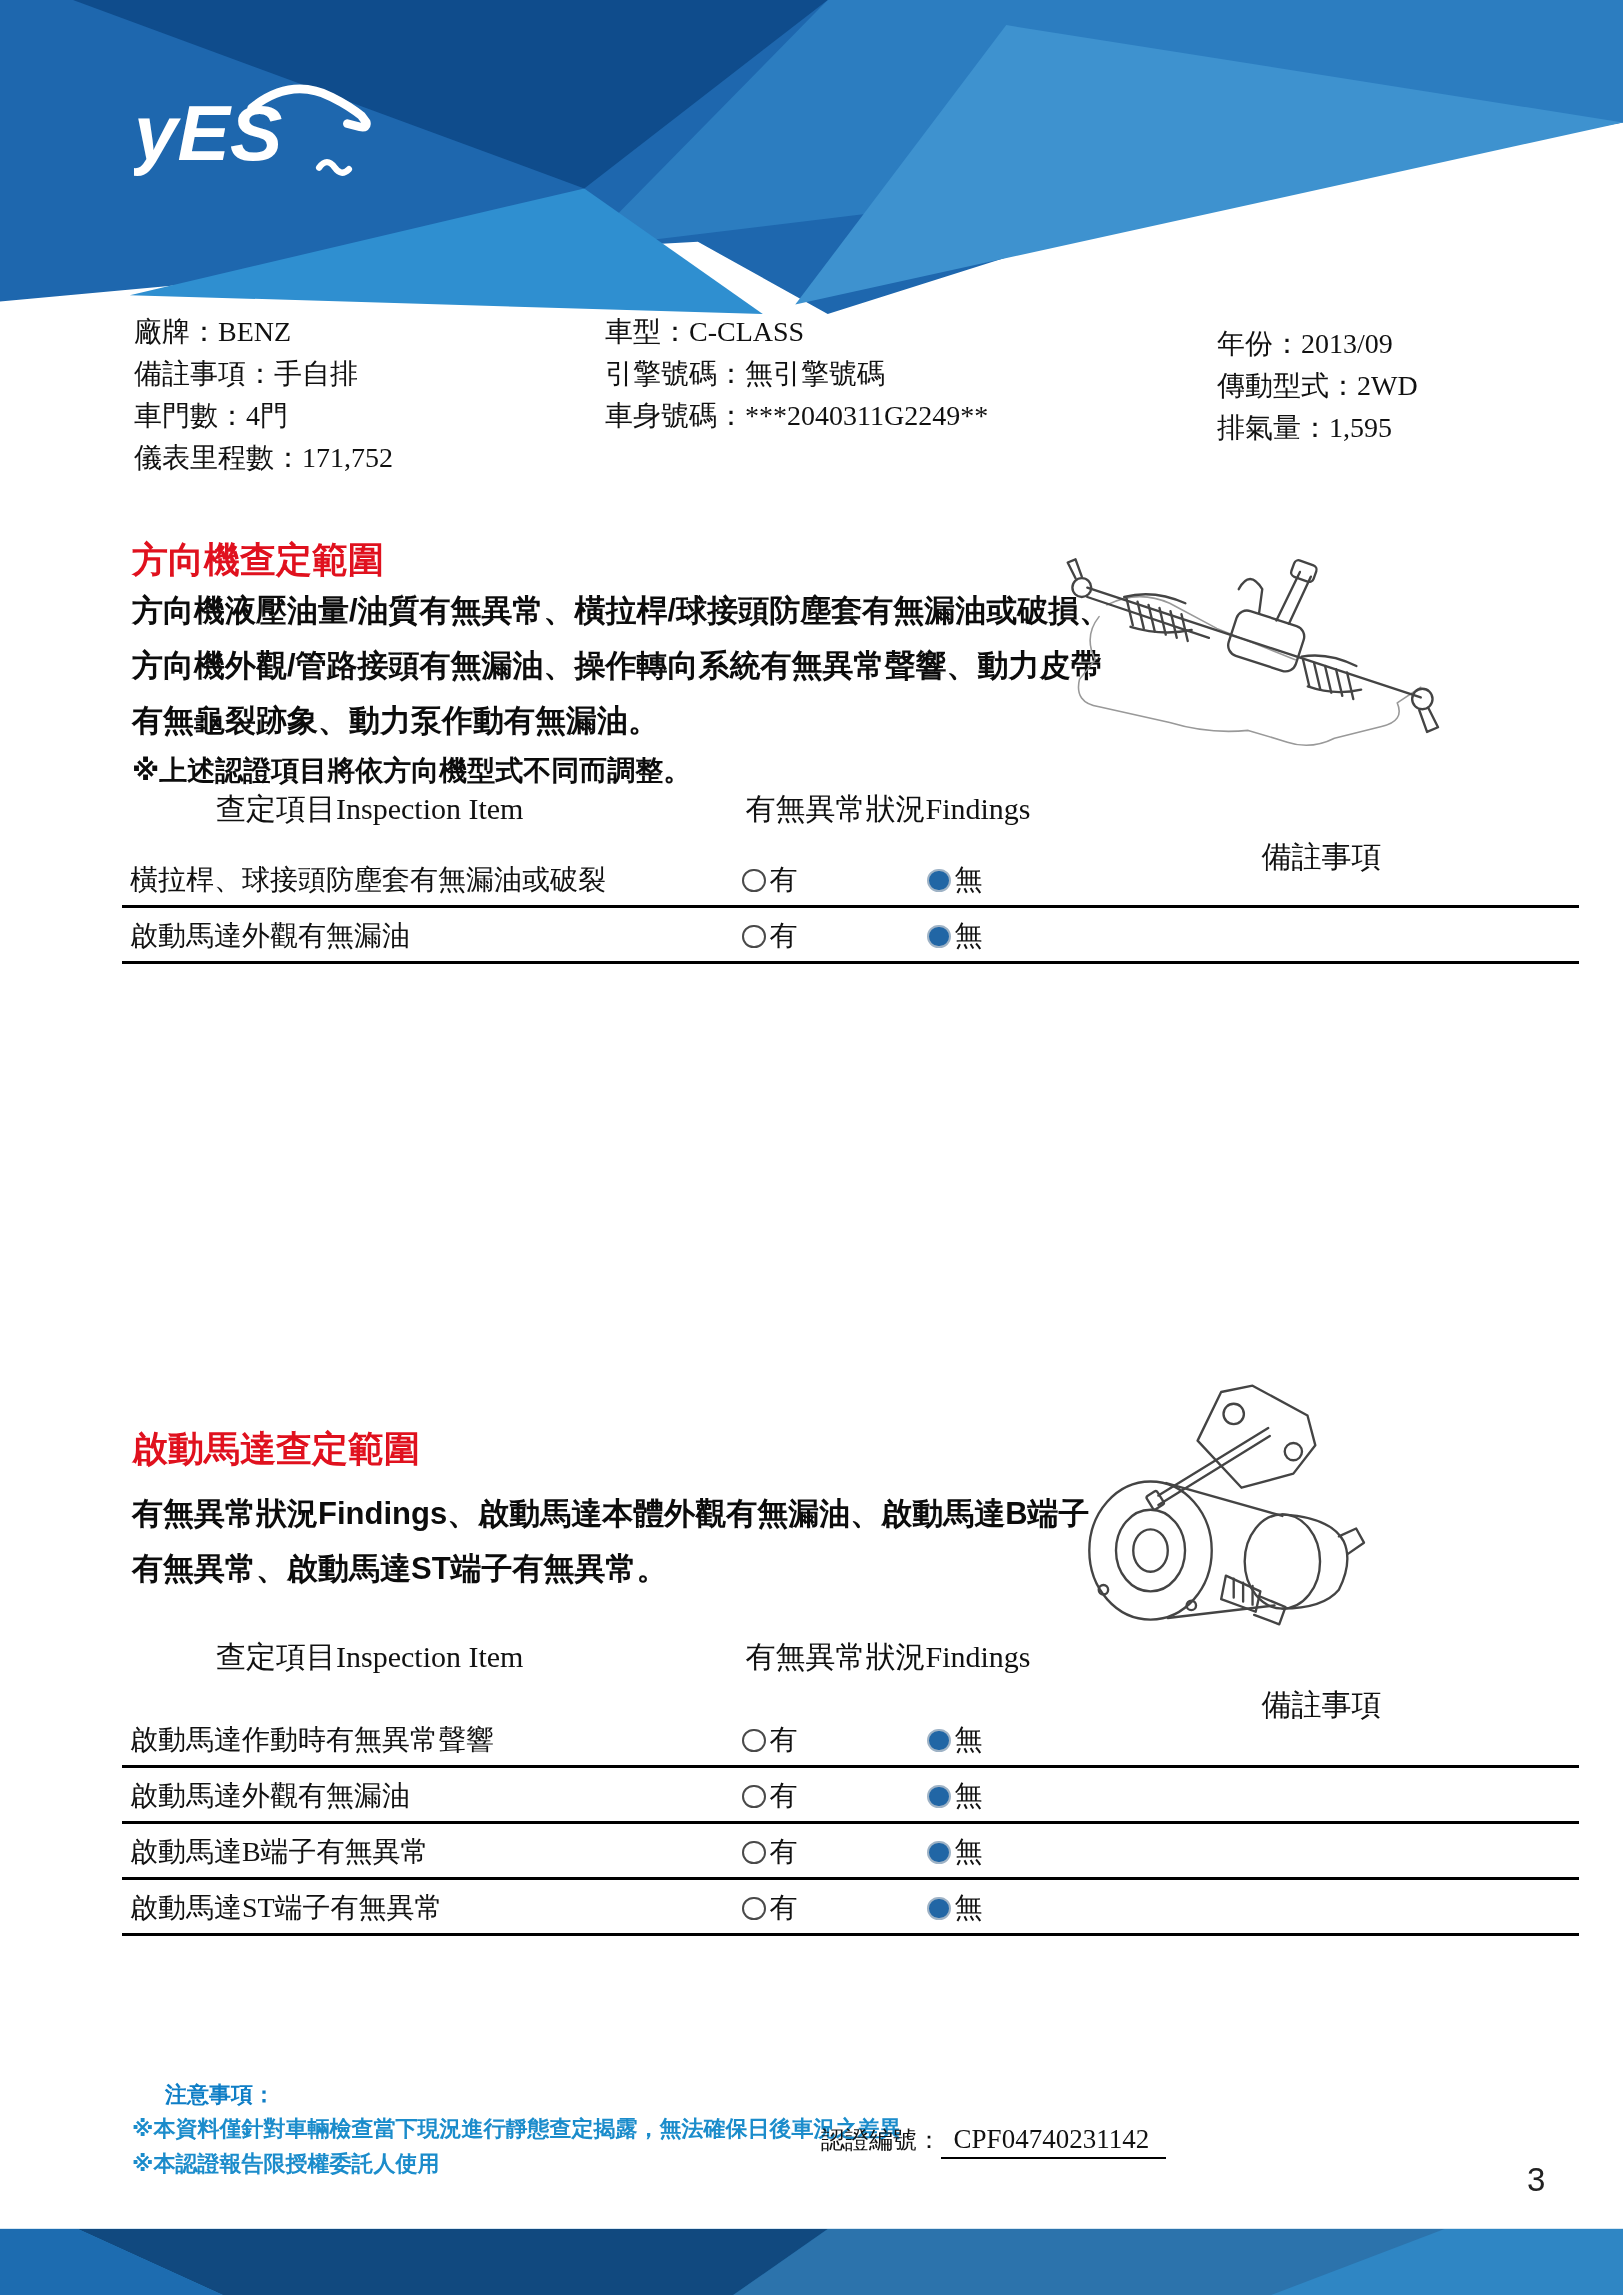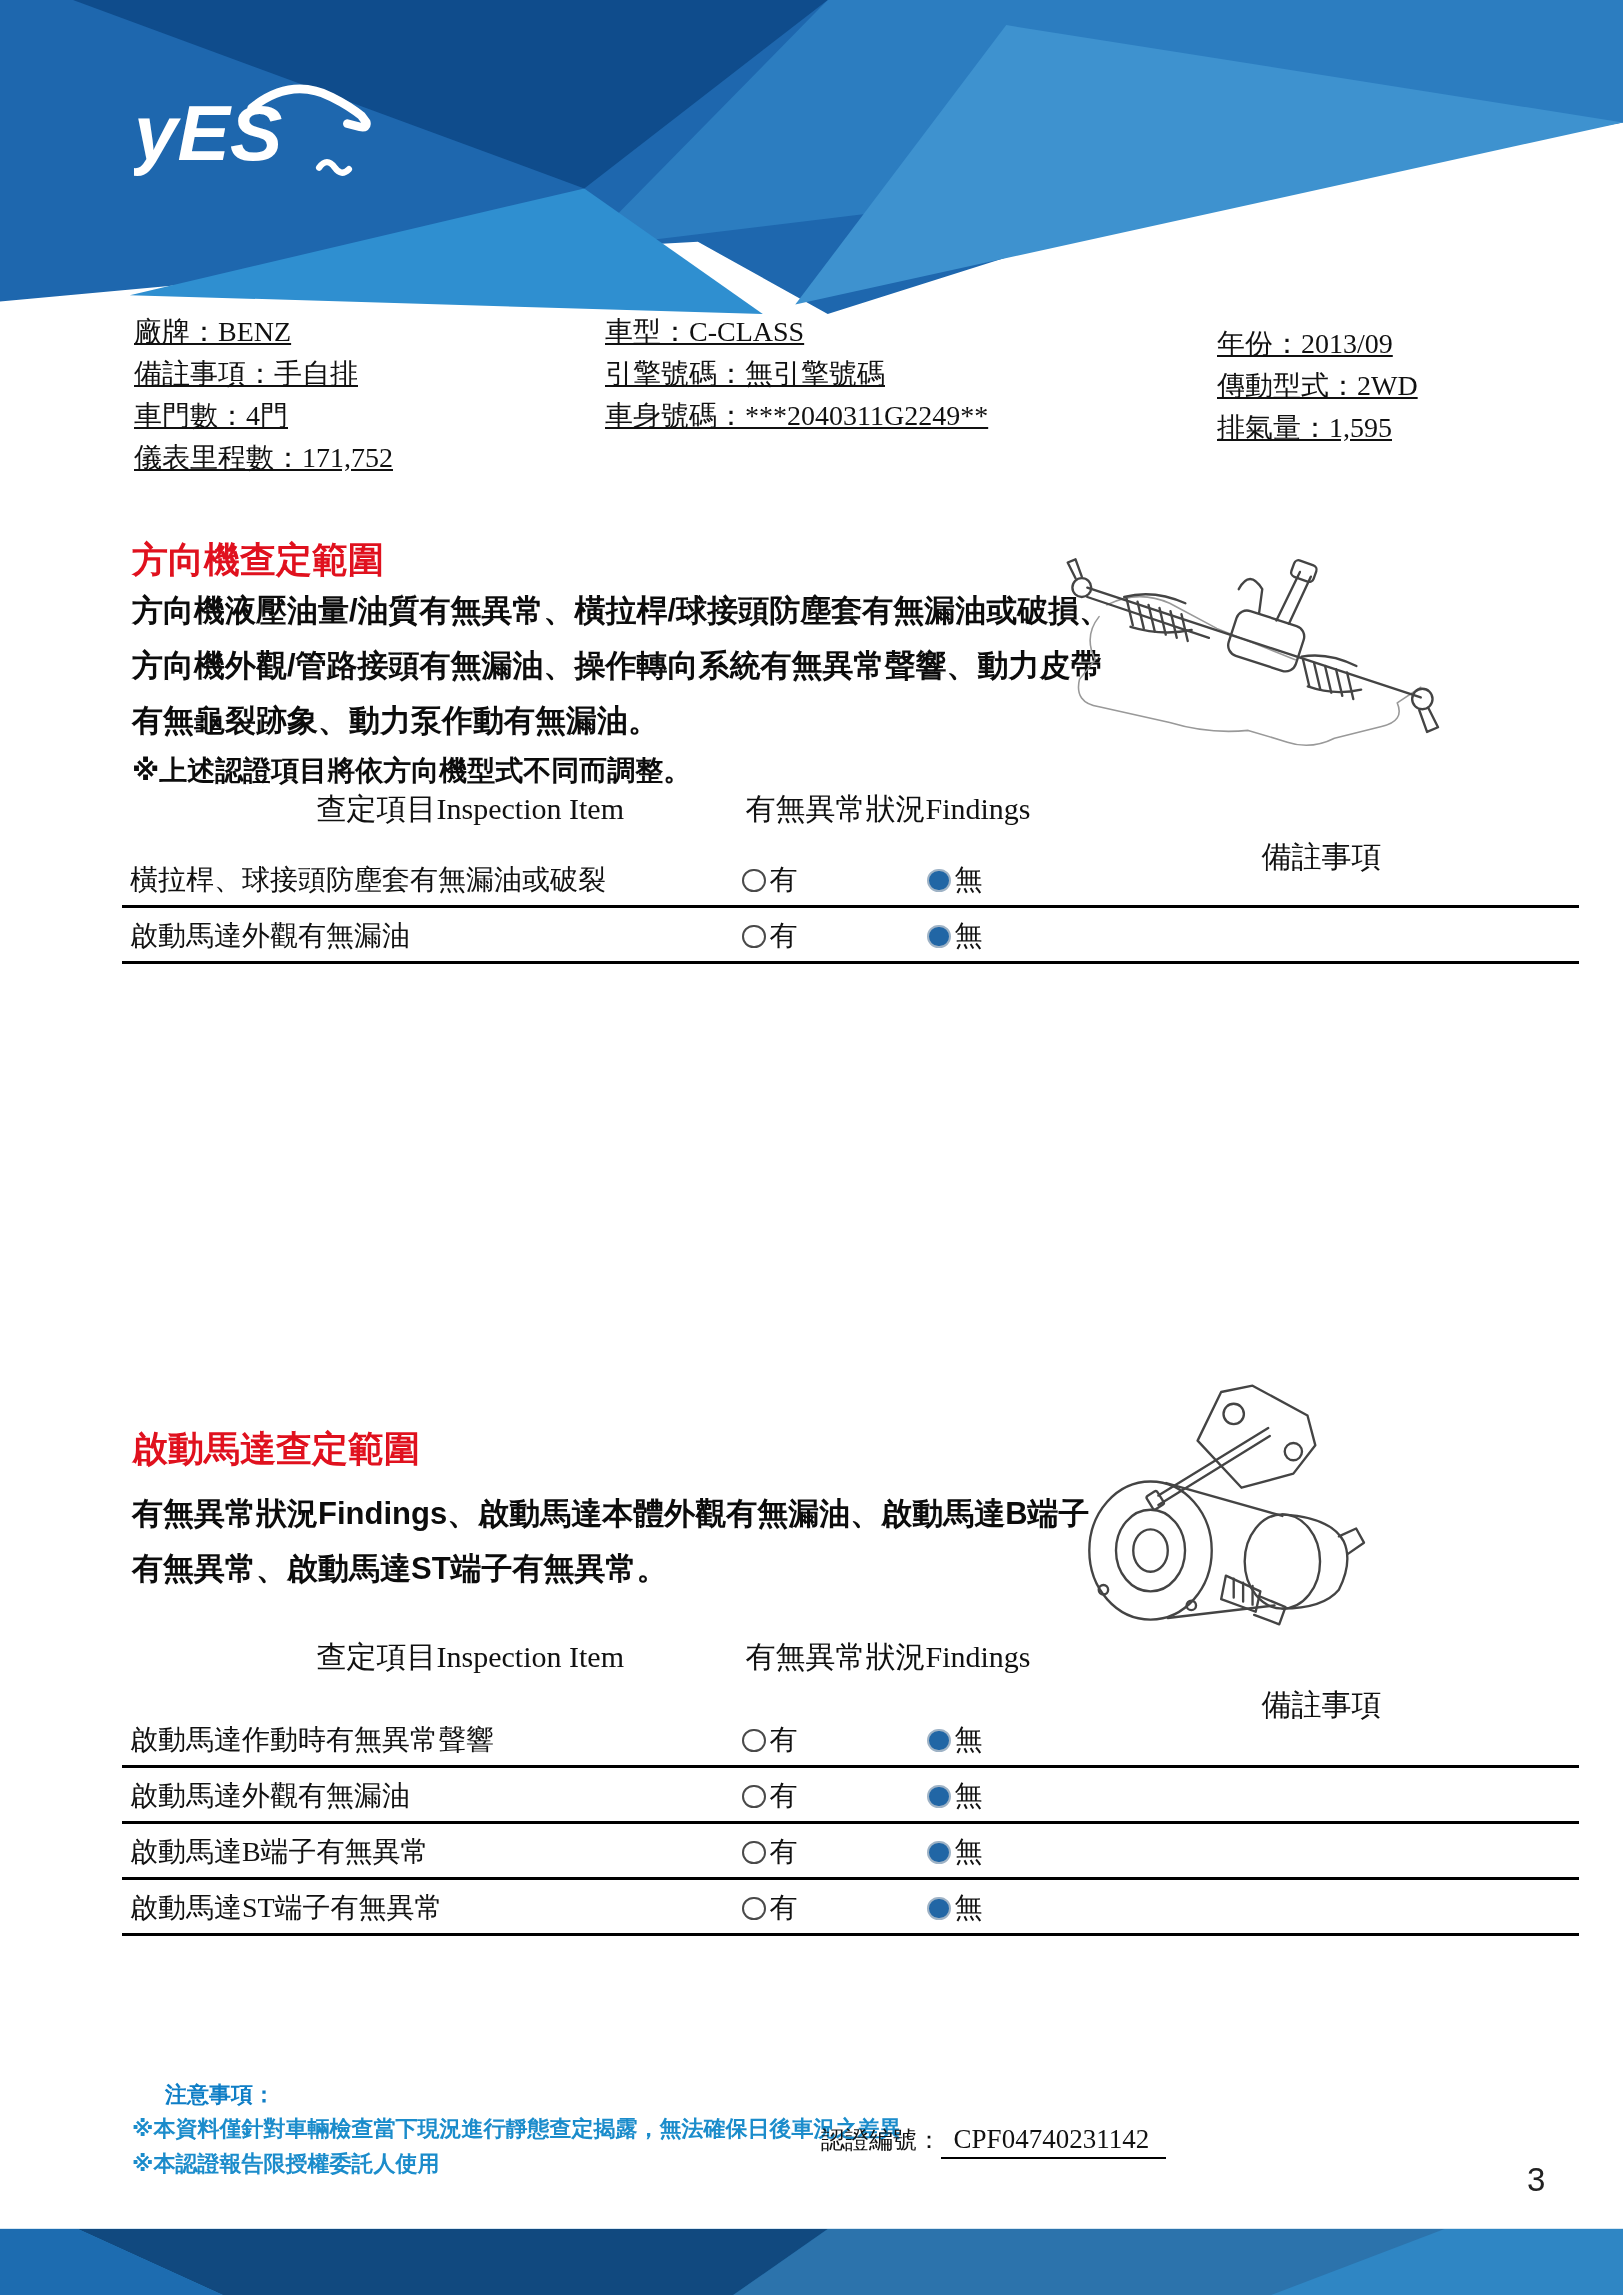--- a/index.html
+++ b/index.html
@@ -12,37 +12,37 @@
   .hdr-base{background:#1e67ae;clip-path:polygon(0 0,100% 0,100% 39%,73% 64%,51% 100%,43% 77%,36% 79%,0 96%);}
   .hdr-midright{background:#2c7dc0;clip-path:polygon(51% 0,100% 0,100% 39%,36% 79%);}
   .hdr-light1{background:#3e92cf;clip-path:polygon(62% 8%,100% 39%,49% 97%);}
   .hdr-light2{background:#2f8fd0;clip-path:polygon(36% 60%,47% 100%,8% 94%);}
   .hdr-dark{background:#0f4c8c;clip-path:polygon(4.5% 0,51% 0,36% 60%);}
   .logo-svg{position:absolute;left:134px;top:75px;width:251px;height:106px;}
   .hdr-title{position:absolute;left:393px;top:96px;font-family:"Liberation Sans","DejaVu Sans",sans-serif;
              font-weight:bold;font-size:50px;color:#ffffff;letter-spacing:4.7px;white-space:nowrap;}
 
   
-  .vinfo{position:absolute;top:311px;font-size:28px;line-height:42px;white-space:nowrap;text-decoration:underline;}
+  .vinfo{position:absolute;top:311px;font-size:28px;line-height:42px;white-space:nowrap;}
   .vinfo div{height:42px;}
   .vc1{left:134px;} .vc2{left:605px;} .vc3{left:1217px;margin-top:12px;}
 
   
   .sec-title{position:absolute;left:132px;font-family:"Liberation Sans","DejaVu Sans",sans-serif;
              font-weight:bold;font-size:36px;color:#e0111e;white-space:nowrap;}
   .sec-desc{position:absolute;left:132px;width:1021px;font-family:"Liberation Sans","DejaVu Sans",sans-serif;
             font-weight:bold;font-size:31px;line-height:55px;color:#0c0c0c;}
   .sec-note{position:absolute;left:132px;font-family:"Liberation Sans","DejaVu Sans",sans-serif;
             font-weight:bold;font-size:28px;color:#0c0c0c;white-space:nowrap;}
   .illus{position:absolute;}
 
   
   .insp-table{position:absolute;left:122px;width:1457px;}
   .t-header{position:relative;font-size:30px;white-space:nowrap;}
-  .t-h1{position:absolute;left:94px;width:408px;text-align:right;}
+  .t-h1{position:absolute;left:94px;width:408px;text-align:left;}
   .t-h2{position:absolute;left:601px;width:330px;text-align:center;}
   .t-h3{position:absolute;left:1129px;width:141px;text-align:center;margin-top:48px;}
   .t-row{position:relative;height:53px;border-bottom:3.9px solid #000;}
   .t-item{position:absolute;left:7.9px;top:9.4px;font-size:28px;white-space:nowrap;}
   .radio-group{position:absolute;top:9.4px;display:flex;align-items:center;}
   .rg-yes{left:620px;} .rg-no{left:805px;}
   .radio{display:inline-block;width:23.6px;height:23.6px;border-radius:50%;
          background:#fff;border:2.4px solid #4a4a4a;box-sizing:border-box;}
   .radio.selected{background:#2166a5;border:2.4px solid #9fb3c6;}
   .radio-label{font-size:28px;margin-left:3.9px;}

